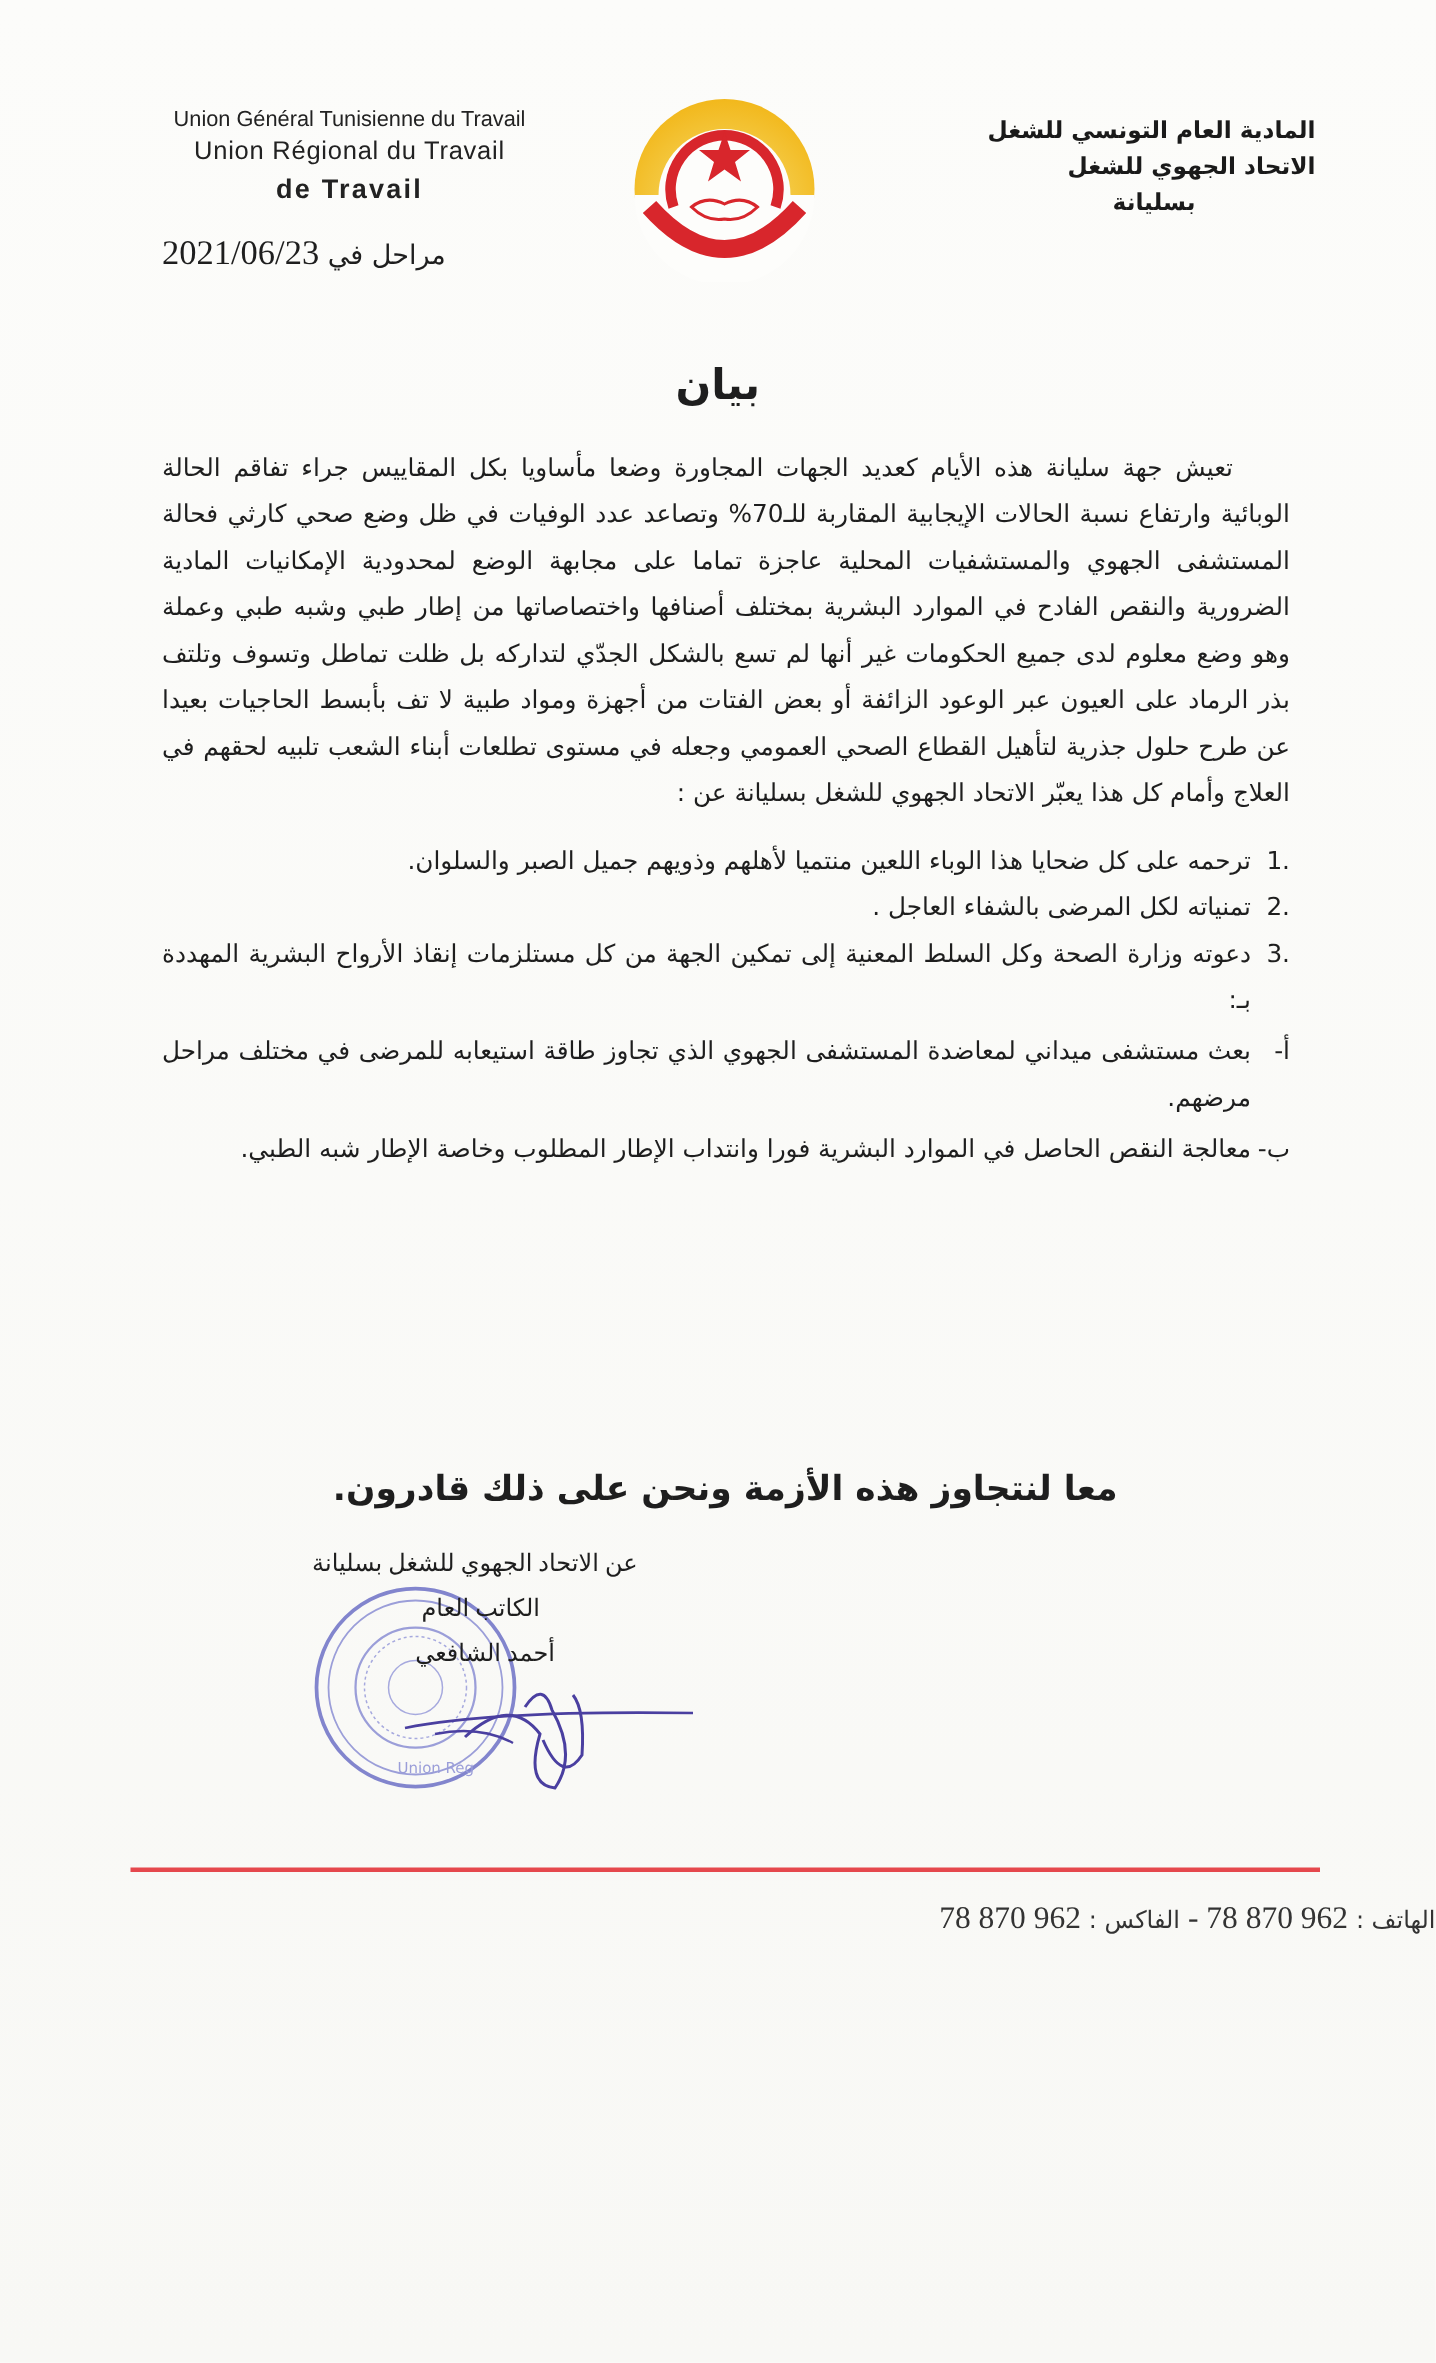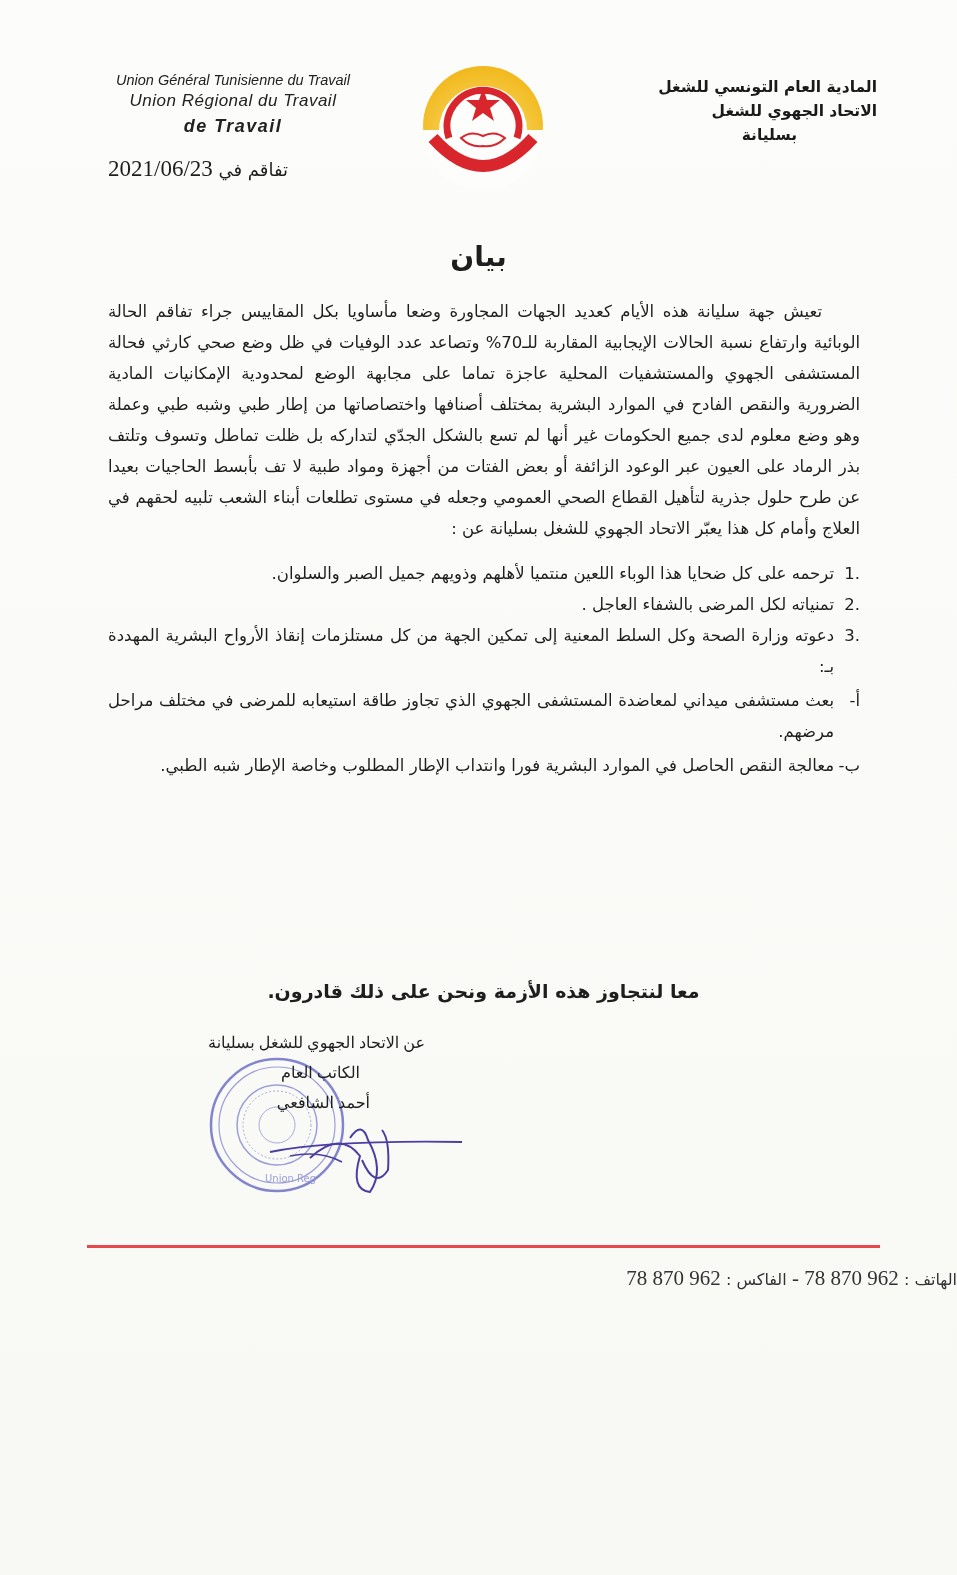--- a/index.html
+++ b/index.html
@@ -6,21 +6,21 @@
   body {
     width: 957px; height: 1575px; overflow: hidden;
     background: #fbfbf9;
     position: relative;
     color: #1e1e1e;
     font-family: "Liberation Serif", serif;
   }
   .page { position: absolute; inset: 0; background: linear-gradient(#fcfcfa, #f8f8f5); }
   .lat-header {
     position: absolute; left: 92px; top: 70px; width: 282px;
-    font-family: "Liberation Sans", sans-serif; text-align: center; color: #222; font-style: italic;
+    font-family: "Liberation Sans", sans-serif; text-align: center; color: #222;
   }
   .lat-header .l1 { font-size: 14.5px; line-height: 20px; }
   .lat-header .l2 { font-size: 17px; line-height: 22px; letter-spacing: 0.5px; }
   .lat-header .l3 { font-size: 18px; line-height: 28px; letter-spacing: 1.5px; font-weight: bold; }
   .date-line {
     position: absolute; left: 108px; top: 156px; font-size: 22px; direction: rtl;
     font-family: "DejaVu Sans", sans-serif; font-size: 18px;
   }
   .ar-header {
     position: absolute; right: 80px; top: 75px; direction: rtl; text-align: right;
@@ -44,21 +44,21 @@
   .list { margin-top: 14px; }
   .list-item { display: flex; direction: rtl; }
   .list-item .num { width: 22px; flex: none; direction: ltr; text-align: right; margin-left: 4px; }
   .list-item .txt { flex: 1; }
   .sub-item { display: flex; direction: rtl; margin-top: 3px; }
   .sub-item .lbl { width: 26px; flex: none; }
   .sub-item .txt { flex: 1; }
   .closing { margin-top: 2px; }
   .motto {
     position: absolute; left: 0; right: 0; top: 980px; text-align: center; padding-left: 10px;
-    font-family: "DejaVu Sans", sans-serif; font-weight: bold; font-size: 19px; direction: rtl;
+    font-family: "DejaVu Sans", sans-serif; font-weight: bold; font-size: 23px; direction: rtl;
   }
   .sign-block {
     position: absolute; left: 160px; top: 1028px; width: 265px; direction: rtl;
     font-family: Liberation Serif, serif; font-size: 16px; line-height: 30px; text-align: right;
   }
   .sign-block .role { padding-right: 65px; }
   .sign-block .name { padding-right: 55px; }
   .stamp { position: absolute; left: 205px; top: 1055px; width: 145px; height: 140px; opacity: 0.75; }
   .signature { position: absolute; left: 250px; top: 1110px; width: 220px; height: 90px; }
   .footer-rule { position: absolute; left: 87px; top: 1245px; width: 793px; height: 3px; background: #e5484d; }
@@ -74,21 +74,21 @@
 
 <div class="page">
 
   <div class="lat-header">
     <div class="l1">Union Général Tunisienne du Travail</div>
     <div class="l2">Union Régional du Travail</div>
     <div class="l3">de Travail</div>
   </div>
 
   <div class="date-line">
-    <span>تفاقم في</span>
+    <span>مراحل في</span>
     <span class="ltrnum" style="font-family:'Liberation Serif',serif;font-size:23px;">2021/06/23</span>
   </div>
 
   <div class="logo">
     <svg viewBox="0 0 124 124" width="124" height="124">
       <defs>
         <radialGradient id="sun" cx="50%" cy="60%" r="60%">
           <stop offset="0%" stop-color="#f7e27a"></stop>
           <stop offset="100%" stop-color="#f2b81c"></stop>
         </radialGradient>

